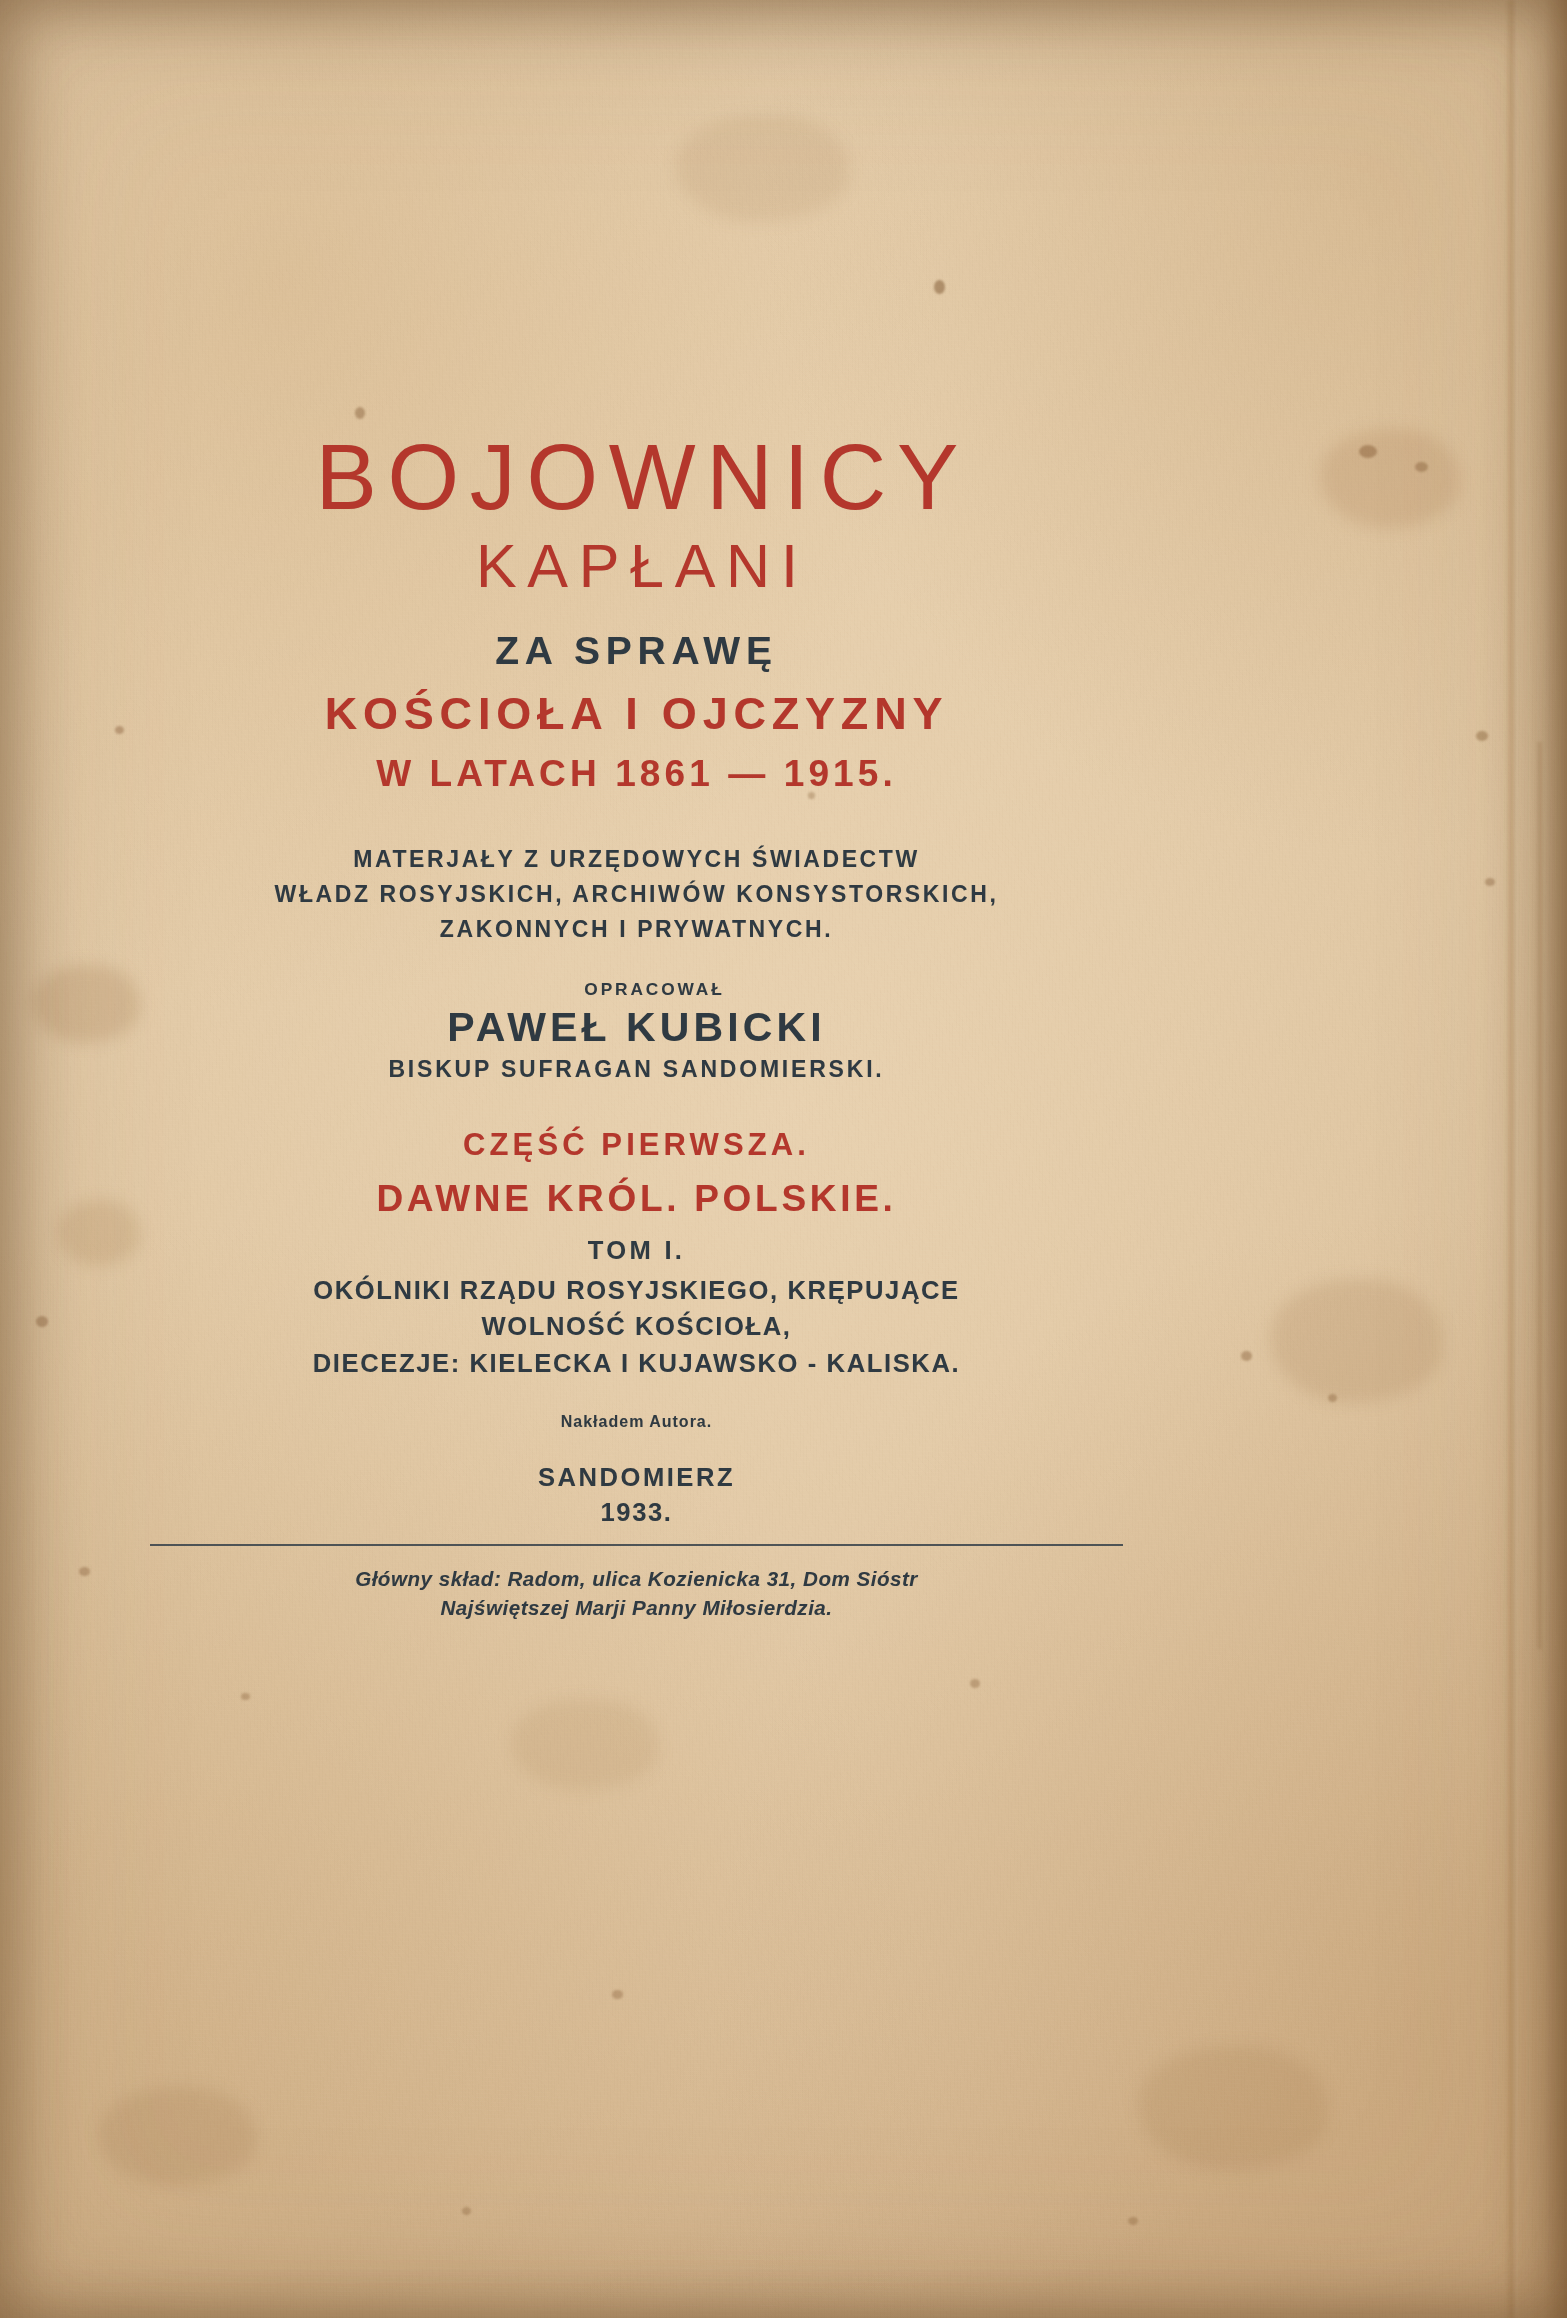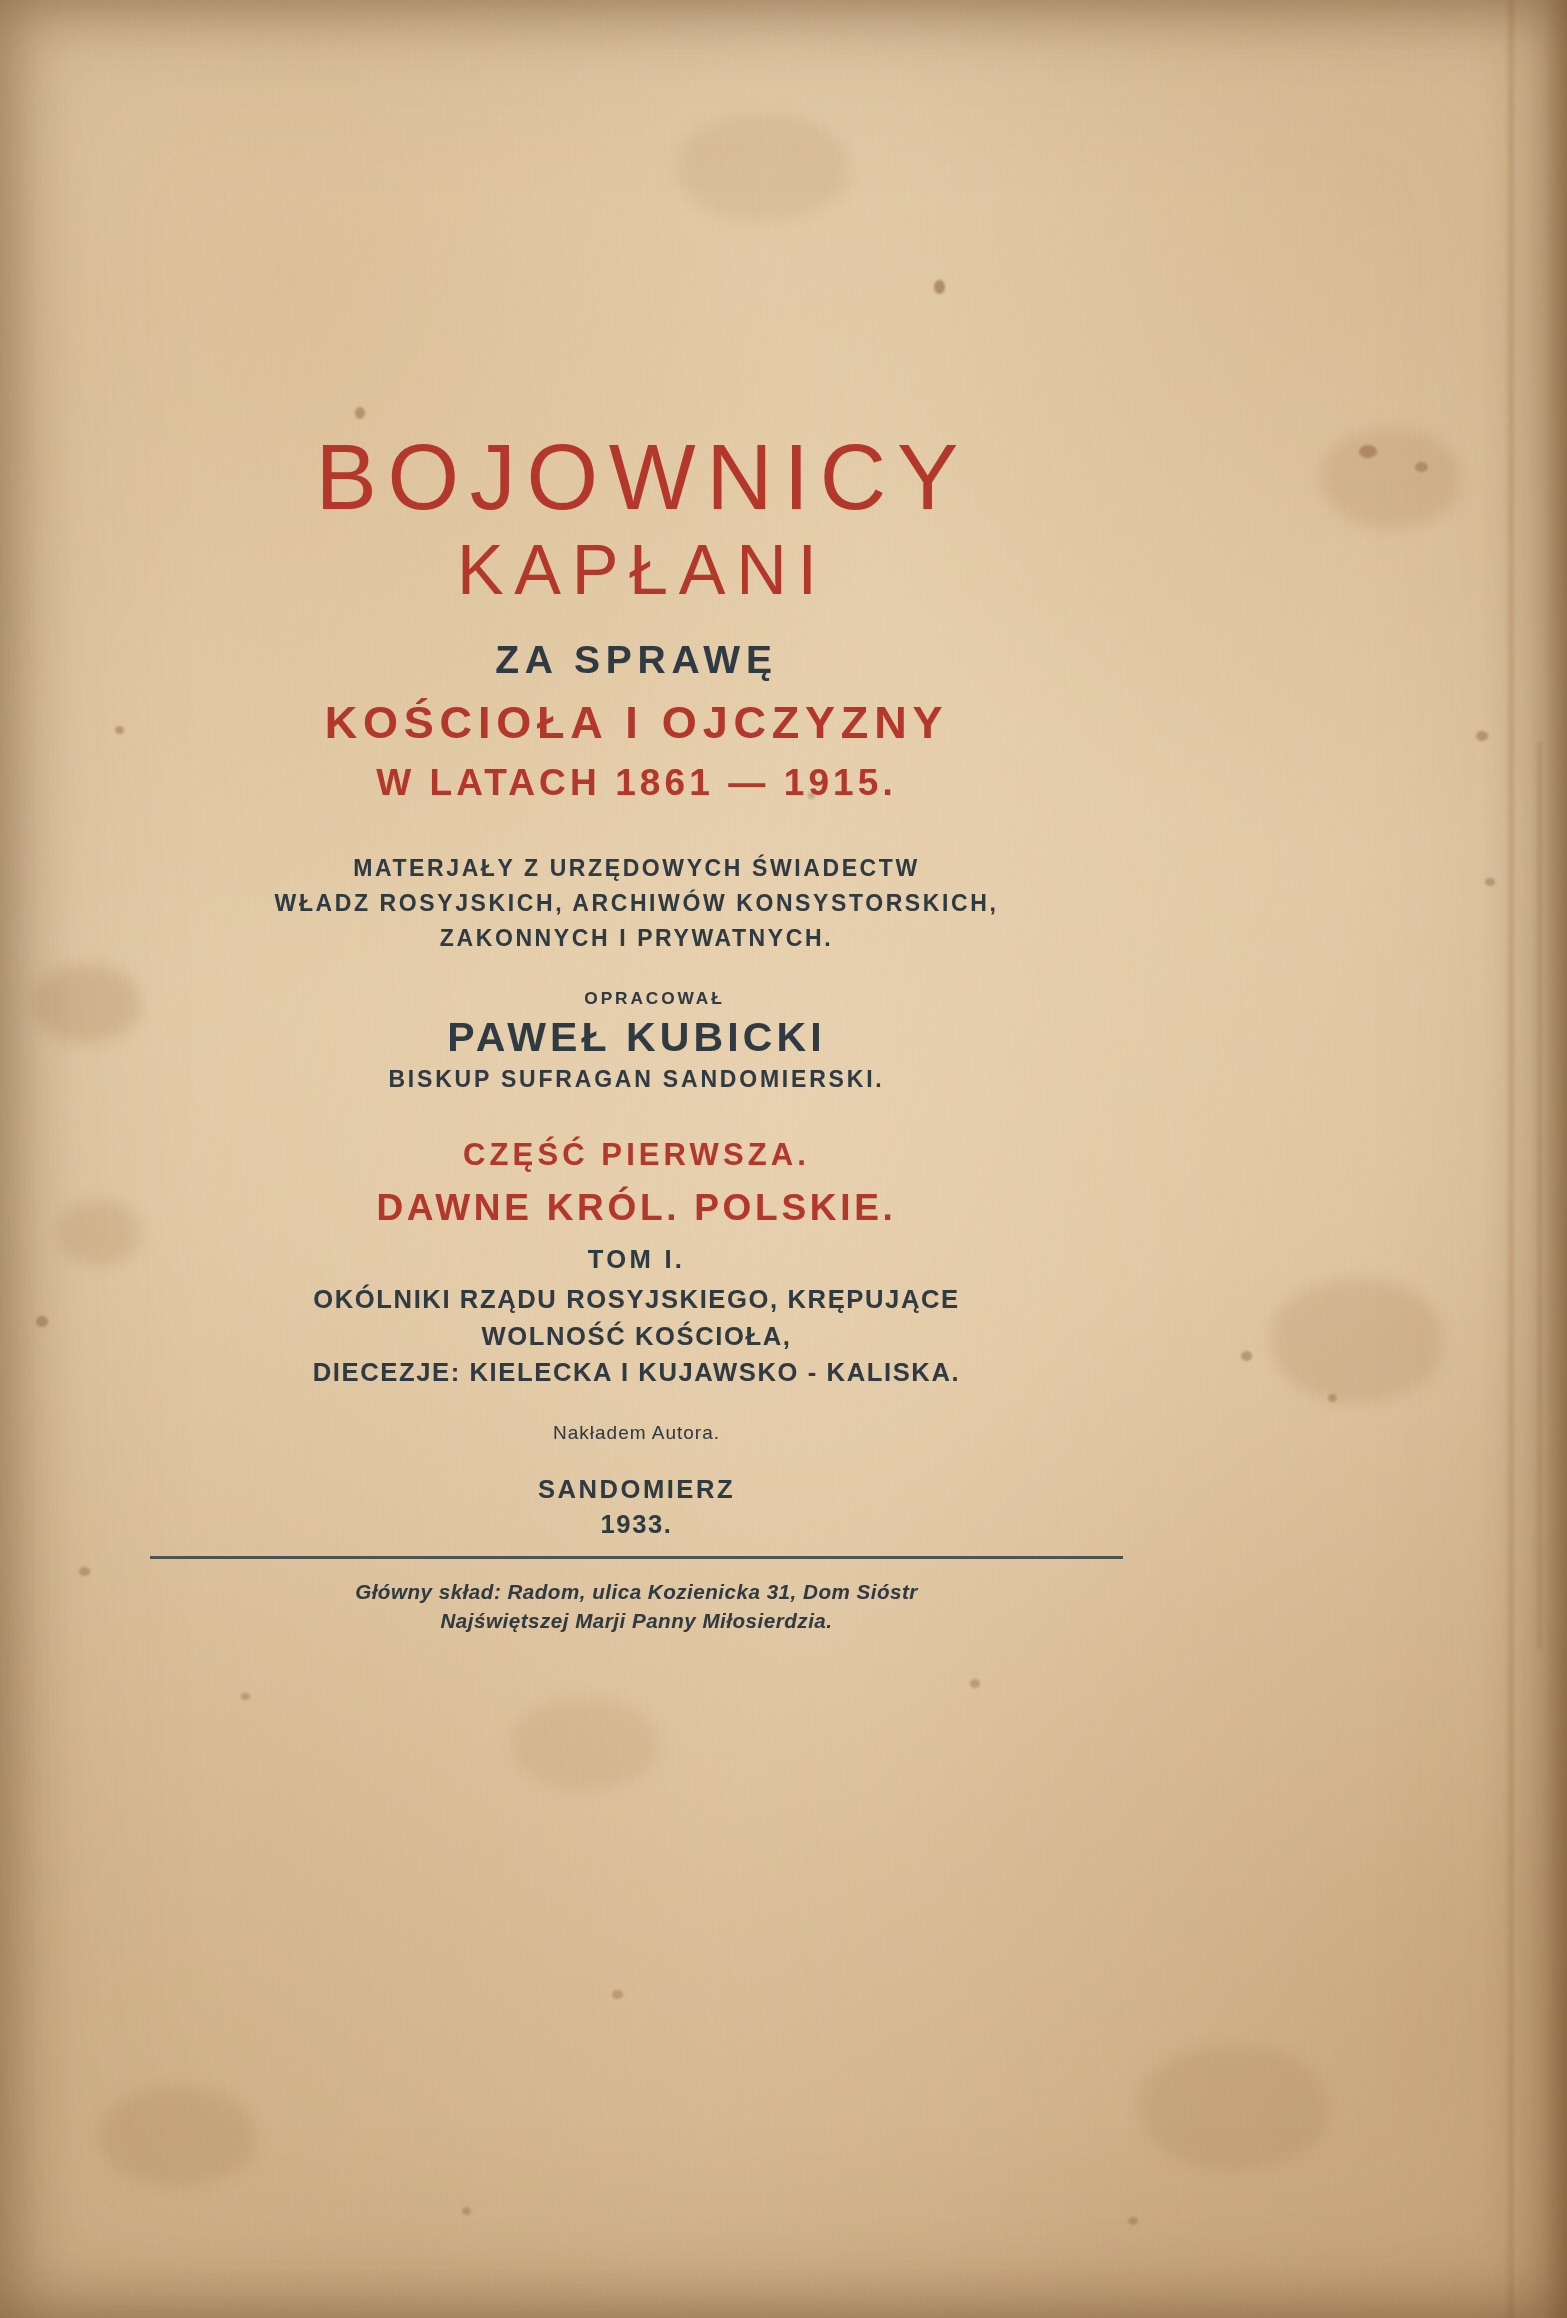--- a/index.html
+++ b/index.html
@@ -98,21 +98,21 @@
 
   .line { line-height: 1.05; white-space: nowrap; }
 
   .t-main1 {
     font-size: 92px;
     letter-spacing: 10.7px;
     font-weight: 400;
     margin-left: 11.5px;
   }
   .t-main2 {
-    font-size: 70px;
+    font-size: 61px;
     letter-spacing: 10.7px;
     font-weight: 400;
     margin-left: 11.5px;
   }
   .t-sub1 {
     font-size: 39px;
     letter-spacing: 5.8px;
     font-weight: 700;
   }
   .t-sub2 {
@@ -163,23 +163,23 @@
     letter-spacing: 3.3px;
     font-weight: 700;
   }
   .t-desc {
     font-size: 25.6px;
     letter-spacing: 1.6px;
     font-weight: 700;
     line-height: 1.42;
   }
   .t-pub {
-    font-size: 19px;
+    font-size: 16px;
     letter-spacing: 1px;
-    font-weight: 400;
+    font-weight: 700;
   }
   .t-city {
     font-size: 25.6px;
     letter-spacing: 2.5px;
     font-weight: 700;
   }
   .t-year {
     font-size: 25.6px;
     letter-spacing: 1.6px;
     font-weight: 700;

